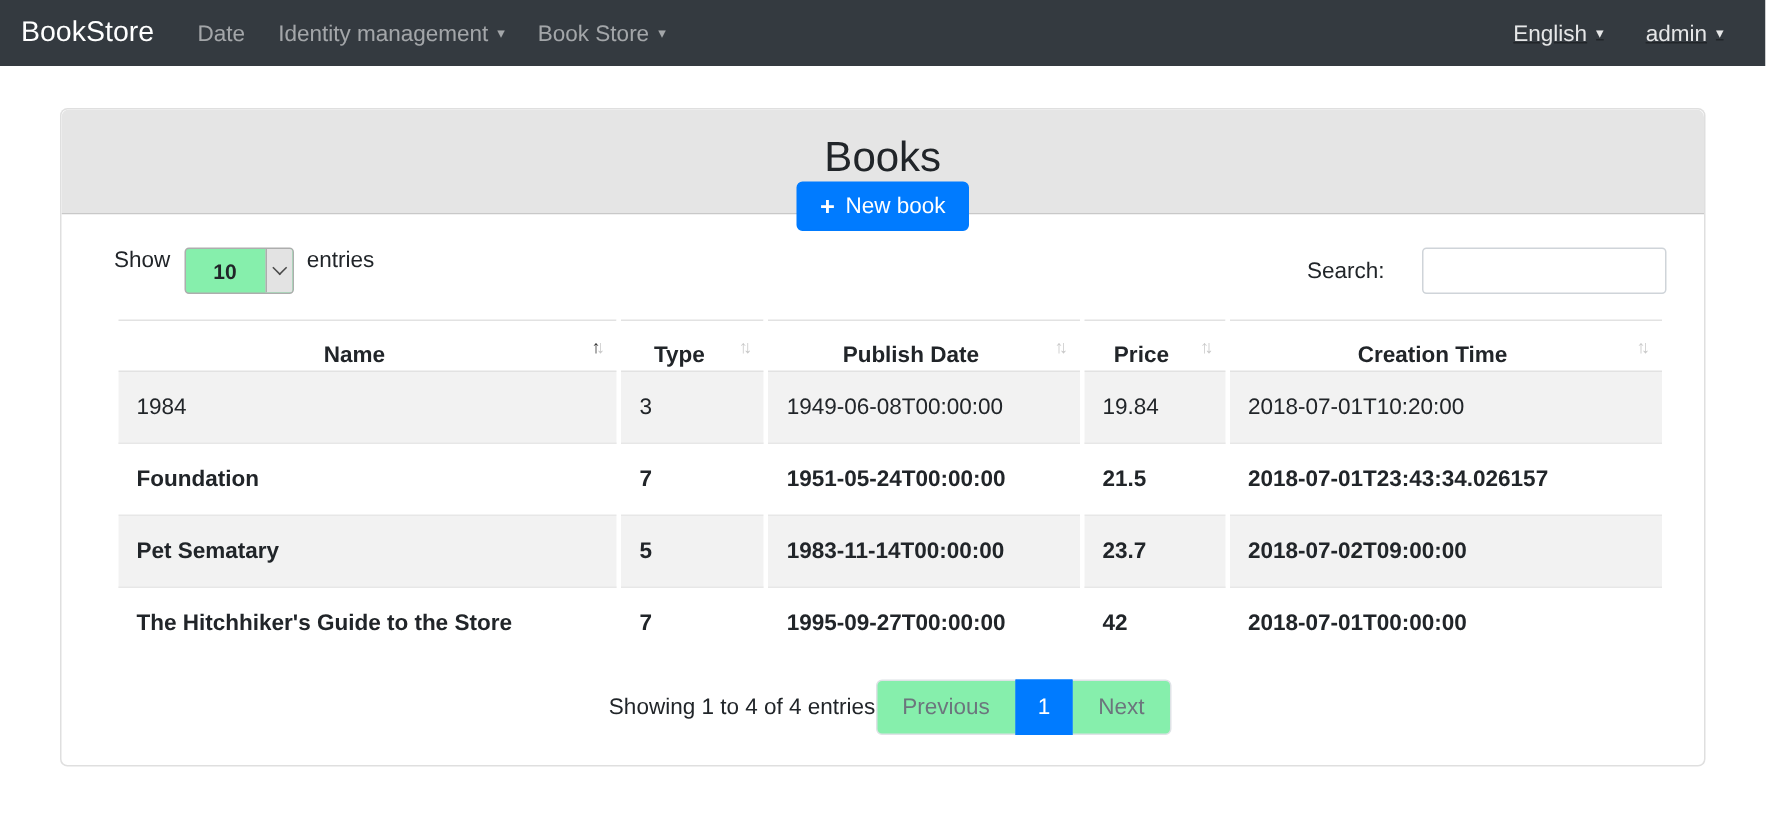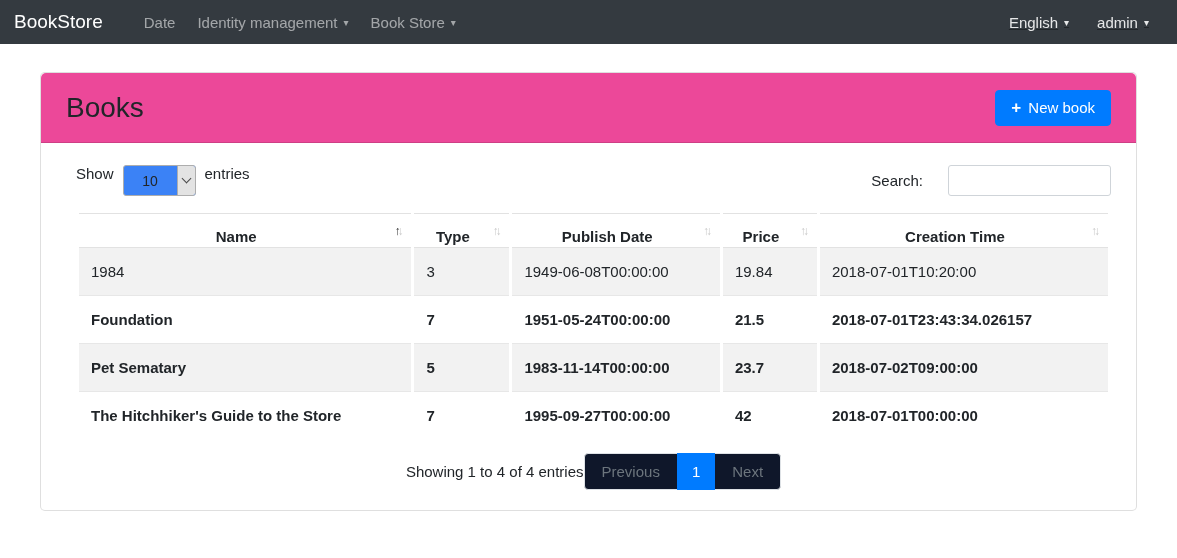--- a/index.html
+++ b/index.html
@@ -11,21 +11,21 @@
     overflow: hidden;
   }
 
   
   .navbar {
     height: 44px; background: #343a40;
     display: flex; align-items: center;
     padding: 0 14px;
   }
   .navbar-brand {
-    color: #ffffff; font-size: 19px; margin-right: 30px;
+    color: #ffffff; font-size: 19px; margin-right: 18px;
     text-decoration: none; cursor: pointer;
   }
   .nav-left { display: flex; align-items: center; flex: 1; }
   .nav-link {
     color: rgba(255,255,255,0.55); font-size: 15px;
     padding: 10px 11px; cursor: pointer; white-space: nowrap;
     display: inline-flex; align-items: center; gap: 6px;
   }
   .nav-right { display: flex; align-items: center; text-decoration: underline; }
   .nav-right .nav-link { color: rgba(255,255,255,0.88); padding: 10px 14px; }
@@ -34,26 +34,27 @@
   }
 
   
   .main { padding: 28px 40px 0 40px; }
   .card {
     background: #fff;
     border: 1px solid rgba(0,0,0,0.125);
     border-radius: 5px;
   }
   .card-header {
-    background: #ec4899;
+    background: #e5e5e5;
     border-bottom: 1px solid rgba(0,0,0,0.125);
     border-radius: 5px 5px 0 0;
     padding: 16px 25px;
     display: flex; align-items: center; justify-content: space-between;
     height: 70px;
+    flex-direction: column;
   }
   .card-title { font-size: 28px; font-weight: 400; color: #212529; }
   .btn-primary {
     background: #007bff; color: #fff; border: 1px solid #007bff;
     border-radius: 4px; font-size: 15px; font-family: inherit;
     padding: 7px 15px; cursor: pointer;
     display: inline-flex; align-items: center; gap: 7px; height: 36px;
   }
   .plus-icon { font-weight: 700; font-size: 17px; line-height: 1; }
 
@@ -61,21 +62,21 @@
 
   
   .controls {
     display: flex; align-items: center; justify-content: space-between;
     margin-bottom: 17px; font-size: 15px;
   }
   .length-ctl { display: flex; align-items: flex-start; gap: 9px; }
   .select-box {
     width: 73px; height: 31px;
     border: 1px solid #adadad; border-radius: 3px;
-    background: #3b82f6; display: inline-flex; overflow: hidden; cursor: pointer;
+    background: #86efac; display: inline-flex; overflow: hidden; cursor: pointer; font-weight: bold;
   }
   .select-value { flex: 1; display: flex; align-items: center; justify-content: center; font-size: 14px; color: #212529; }
   .select-arrow {
     width: 18px; background: #e3e3e3; border-left: 1px solid #adadad;
     display: flex; align-items: center; justify-content: center;
   }
   .select-chevron {
     width: 7px; height: 7px;
     border-right: 1.5px solid #4a4a4a; border-bottom: 1.5px solid #4a4a4a;
     transform: rotate(45deg); margin-top: -4px;
@@ -115,21 +116,21 @@
   .col-price { width: 9.4%; }
   .col-creation { width: 28.2%; }
 
   
   .table-footer {
     display: flex; align-items: center; justify-content: center;
     margin-top: 14px; font-size: 15px;
   }
   .pagination { display: inline-flex; }
   .page-btn {
-    border: 1px solid #dee2e6; background: #0f172a; color: #6c757d;
+    border: 1px solid #dee2e6; background: #86efac; color: #6c757d;
     font-size: 15px; font-family: inherit; padding: 8px 17px;
     cursor: pointer; margin-left: -1px; line-height: 19px;
   }
   .page-btn.first { border-radius: 4px 0 0 4px; margin-left: 0; }
   .page-btn.last { border-radius: 0 4px 4px 0; }
   .page-btn.active {
     background: #007bff; border-color: #007bff; color: #fff;
     padding: 8px 14px; position: relative; z-index: 1;
   }
 </style>

